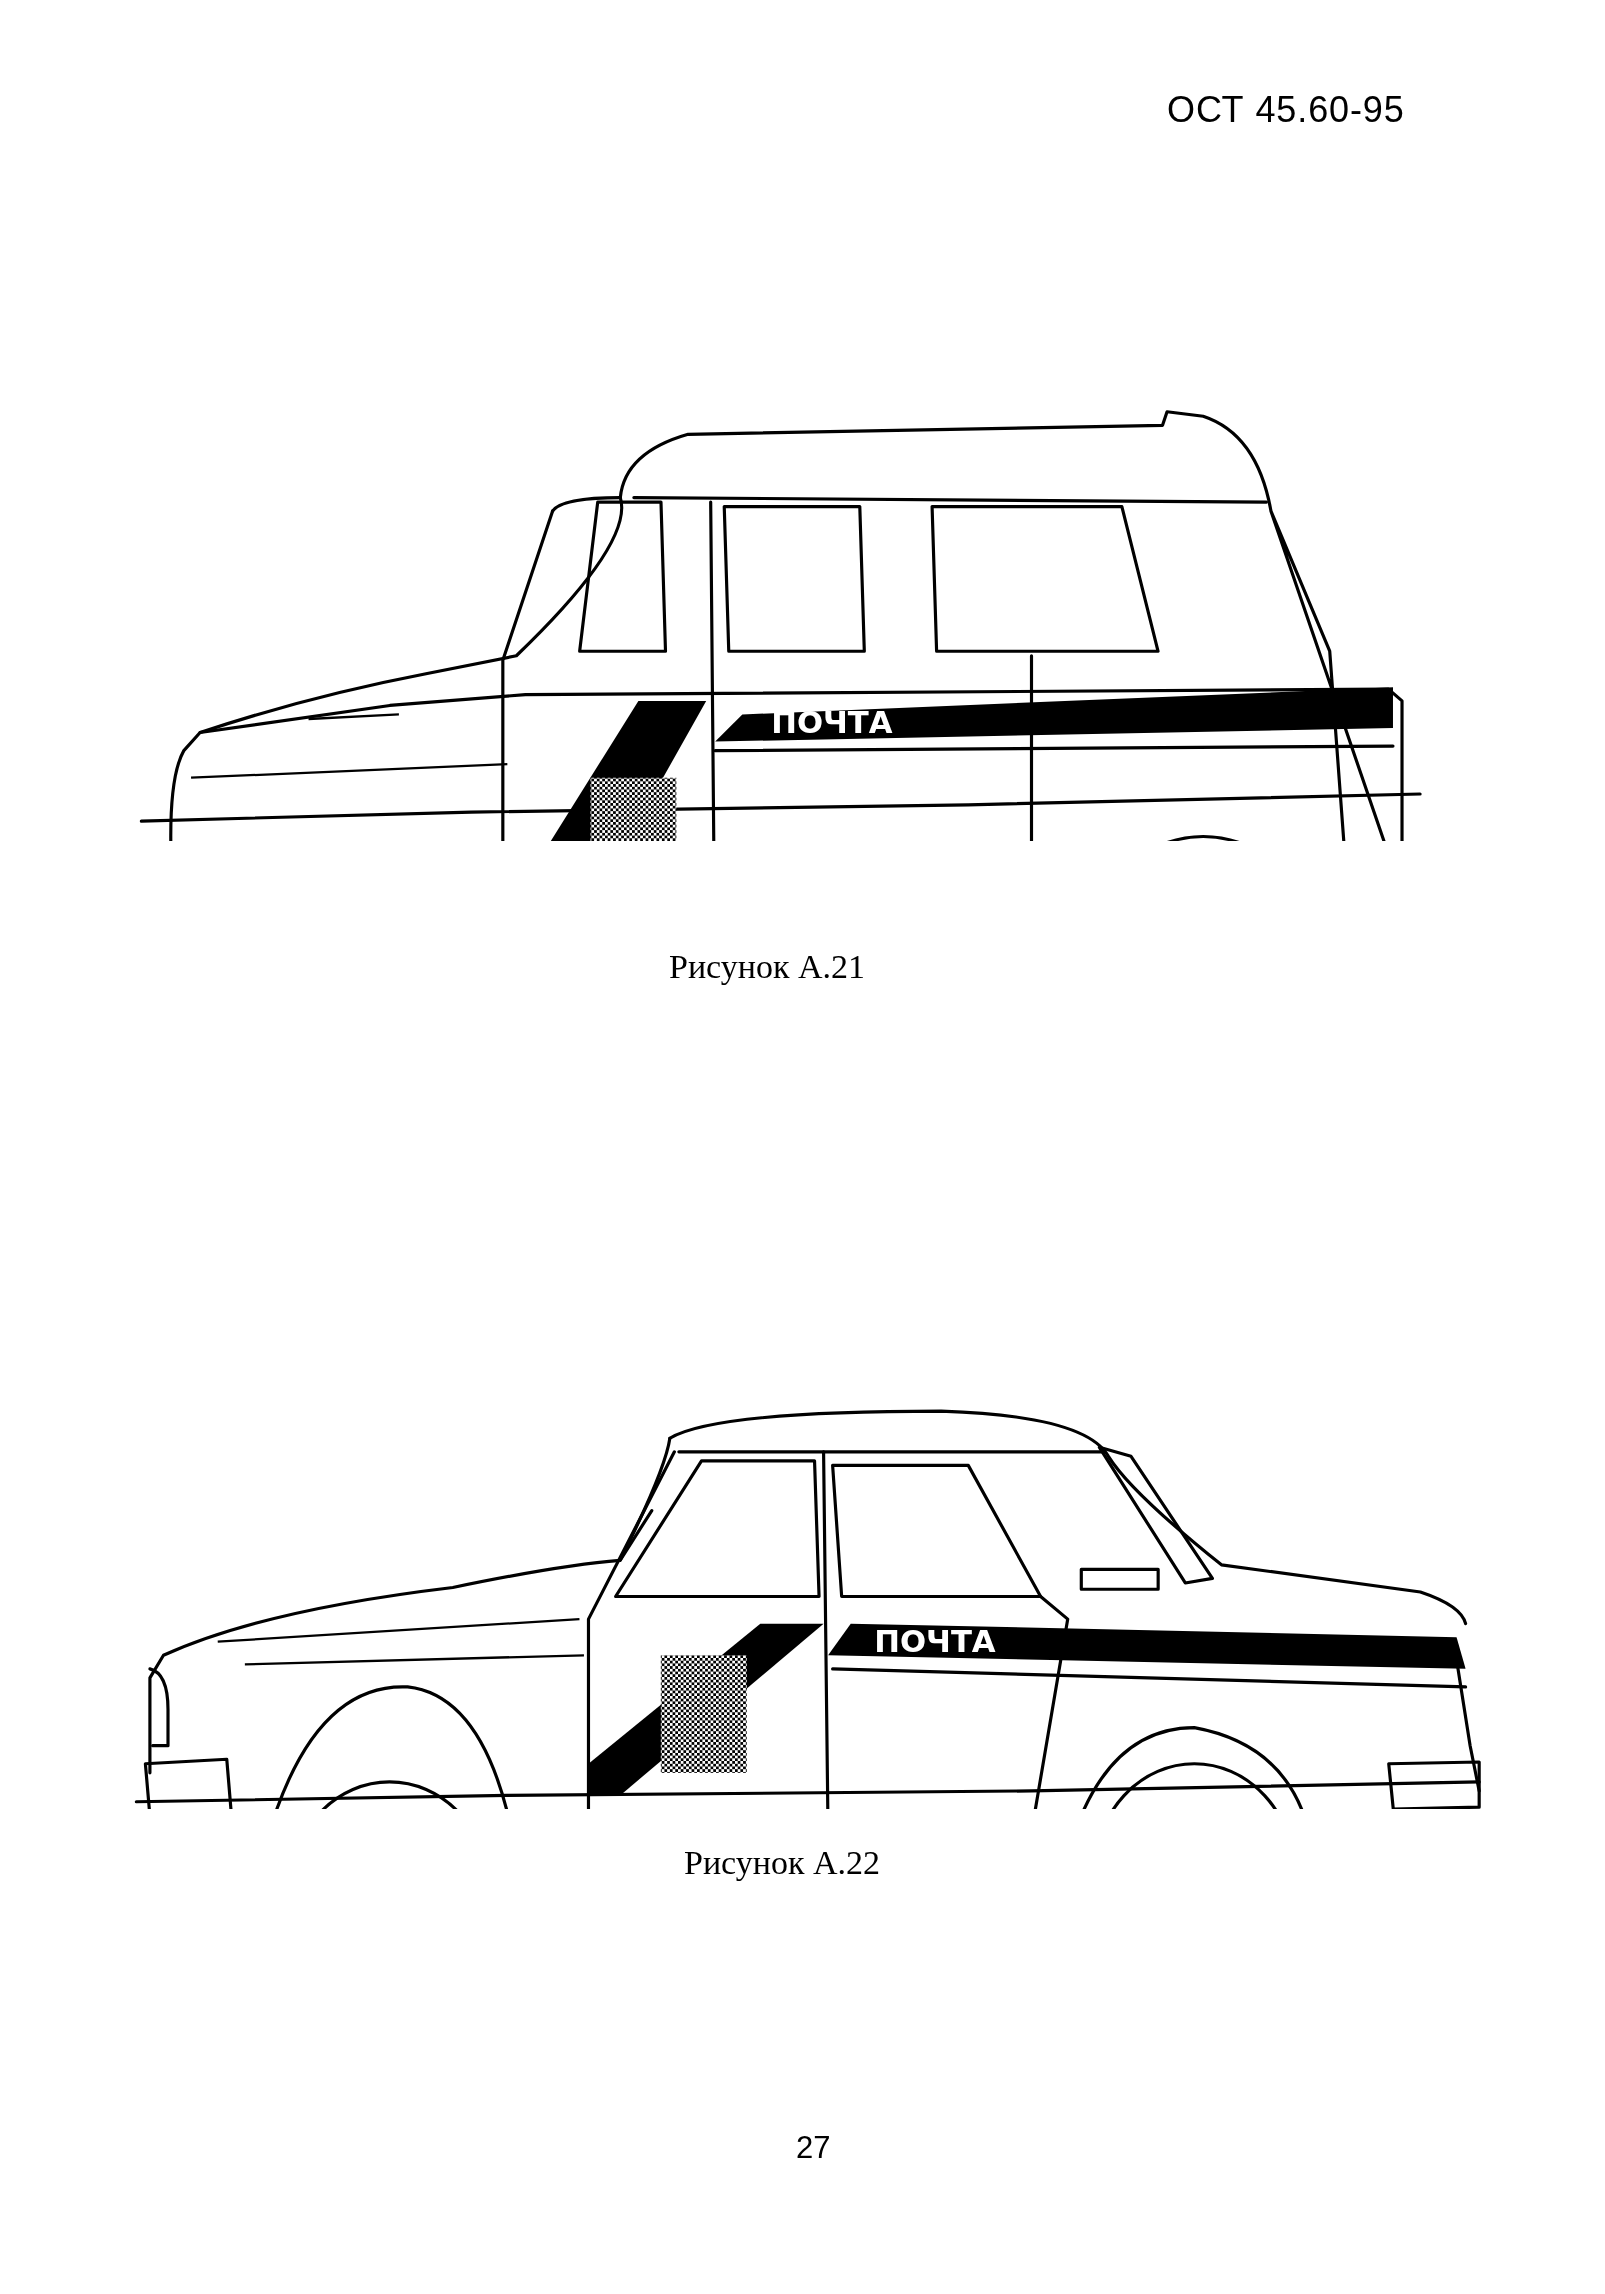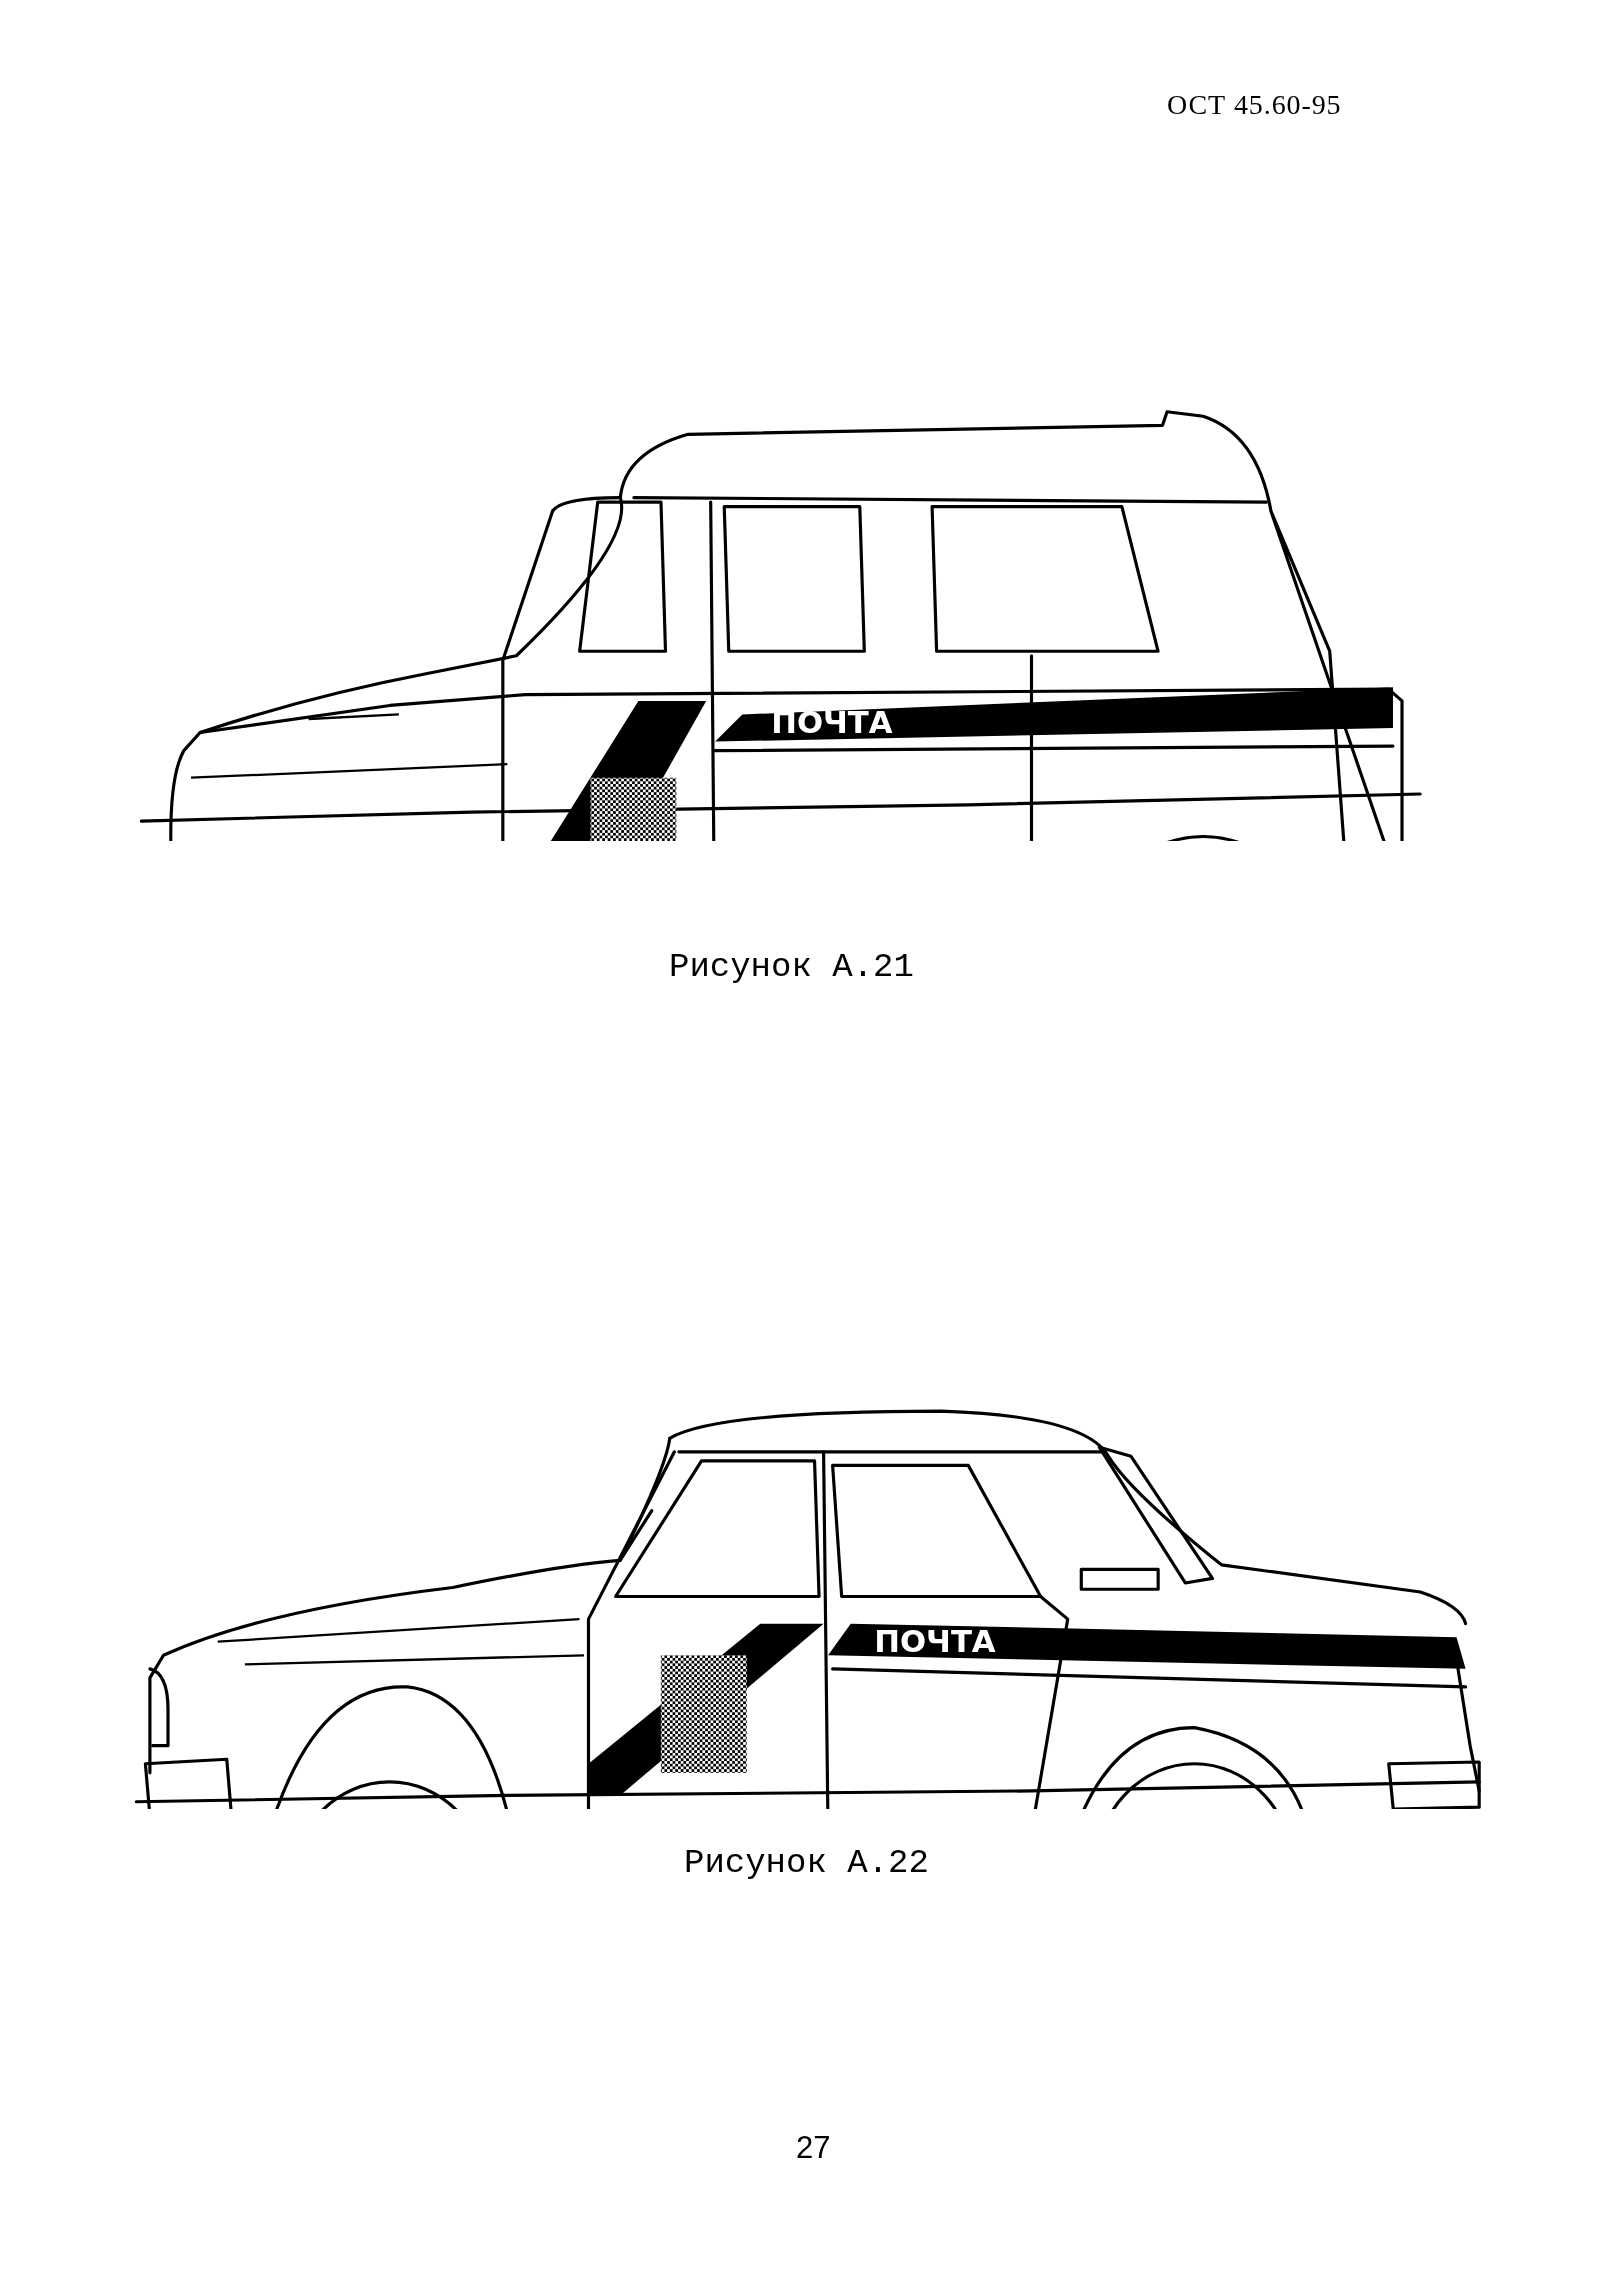--- a/index.html
+++ b/index.html
@@ -1,18 +1,18 @@
 <!DOCTYPE html>
 <html style="font-size:14.5px"><head>
 <meta charset="utf-8">
 <style>
   html, body { margin:0; padding:0; background:#ffffff; }
   body { width:1606px; height:2294px; position:relative; overflow:hidden; font-family:"DejaVu Sans Mono", monospace; color:#000; }
-  .doc-code { position:absolute; left:1167px; top:89px; font-size:28px; letter-spacing:0.9px; font-family:Liberation Serif, serif; }
-  .caption { position:absolute; font-size:34px; font-family:Liberation Mono, monospace; }
+  .doc-code { position:absolute; left:1167px; top:89px; font-size:36px; letter-spacing:0.9px; font-family:Liberation Sans, sans-serif; }
+  .caption { position:absolute; font-size:34px; font-family:Liberation Serif, serif; }
   .cap1 { left:669px; top:948px; }
   .cap2 { left:684px; top:1844px; }
   .page-num { position:absolute; left:796px; top:2130px; font-size:31px; font-family:Liberation Sans, sans-serif; }
   svg.fig { position:absolute; }
   .fig1 { left:127px; top:353px; width:1321px; height:488px; }
   .fig2 { left:127px; top:1384px; width:1357px; height:425px; }
   svg .ln { fill:none; stroke:#000; stroke-width:3.5; stroke-linejoin:round; stroke-linecap:round; }
   svg .thin { fill:none; stroke:#000; stroke-width:2.5; }
   svg .label { font-family:"DejaVu Sans","Liberation Sans",sans-serif; font-weight:bold; fill:#fff; }
 </style>

